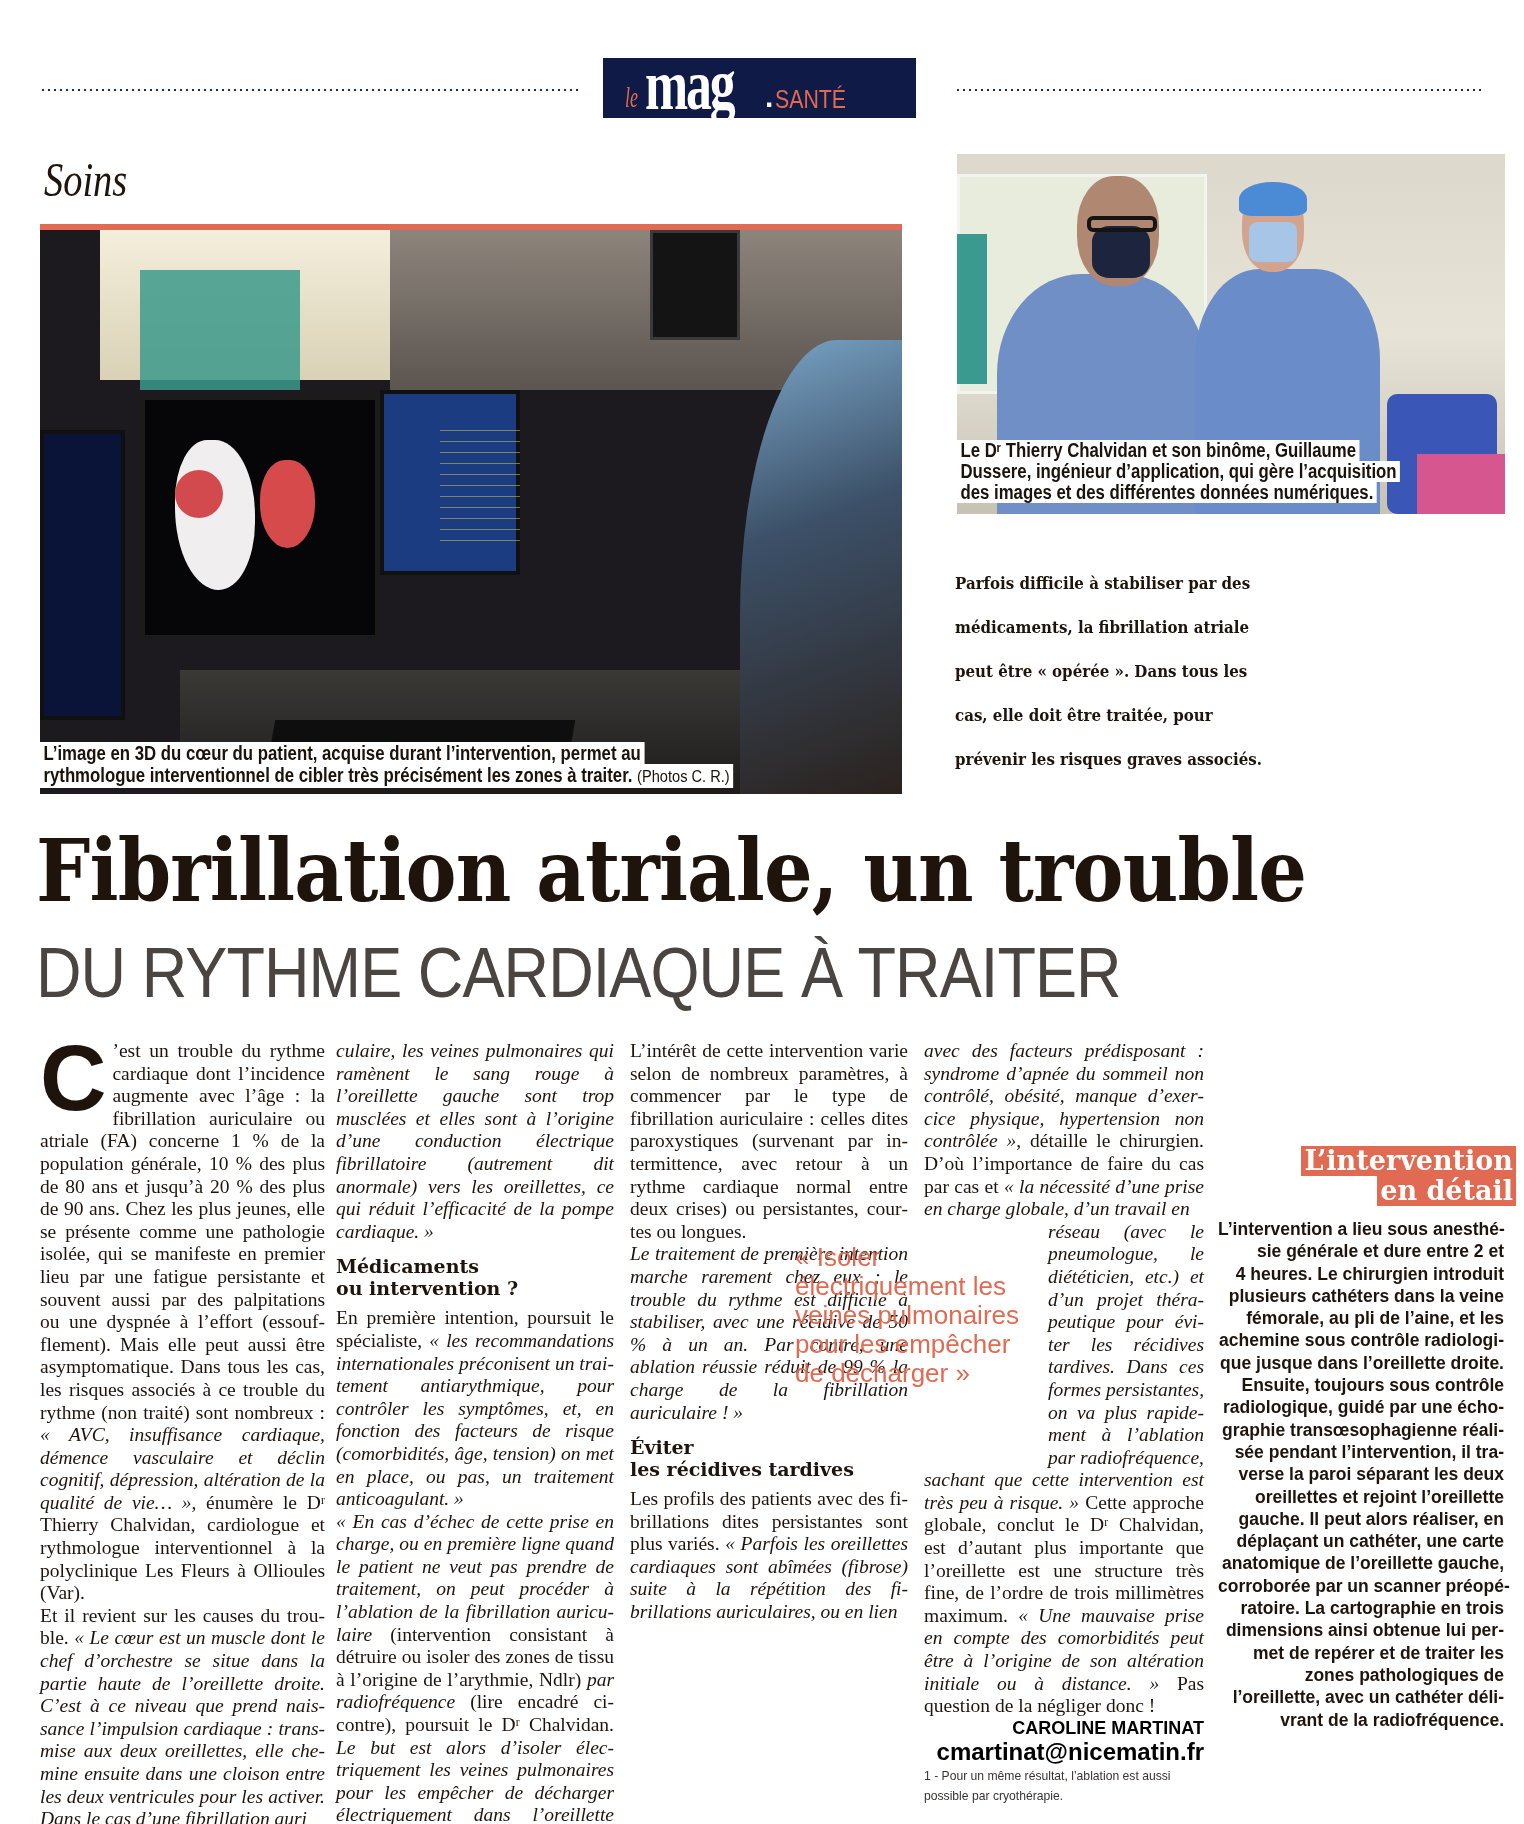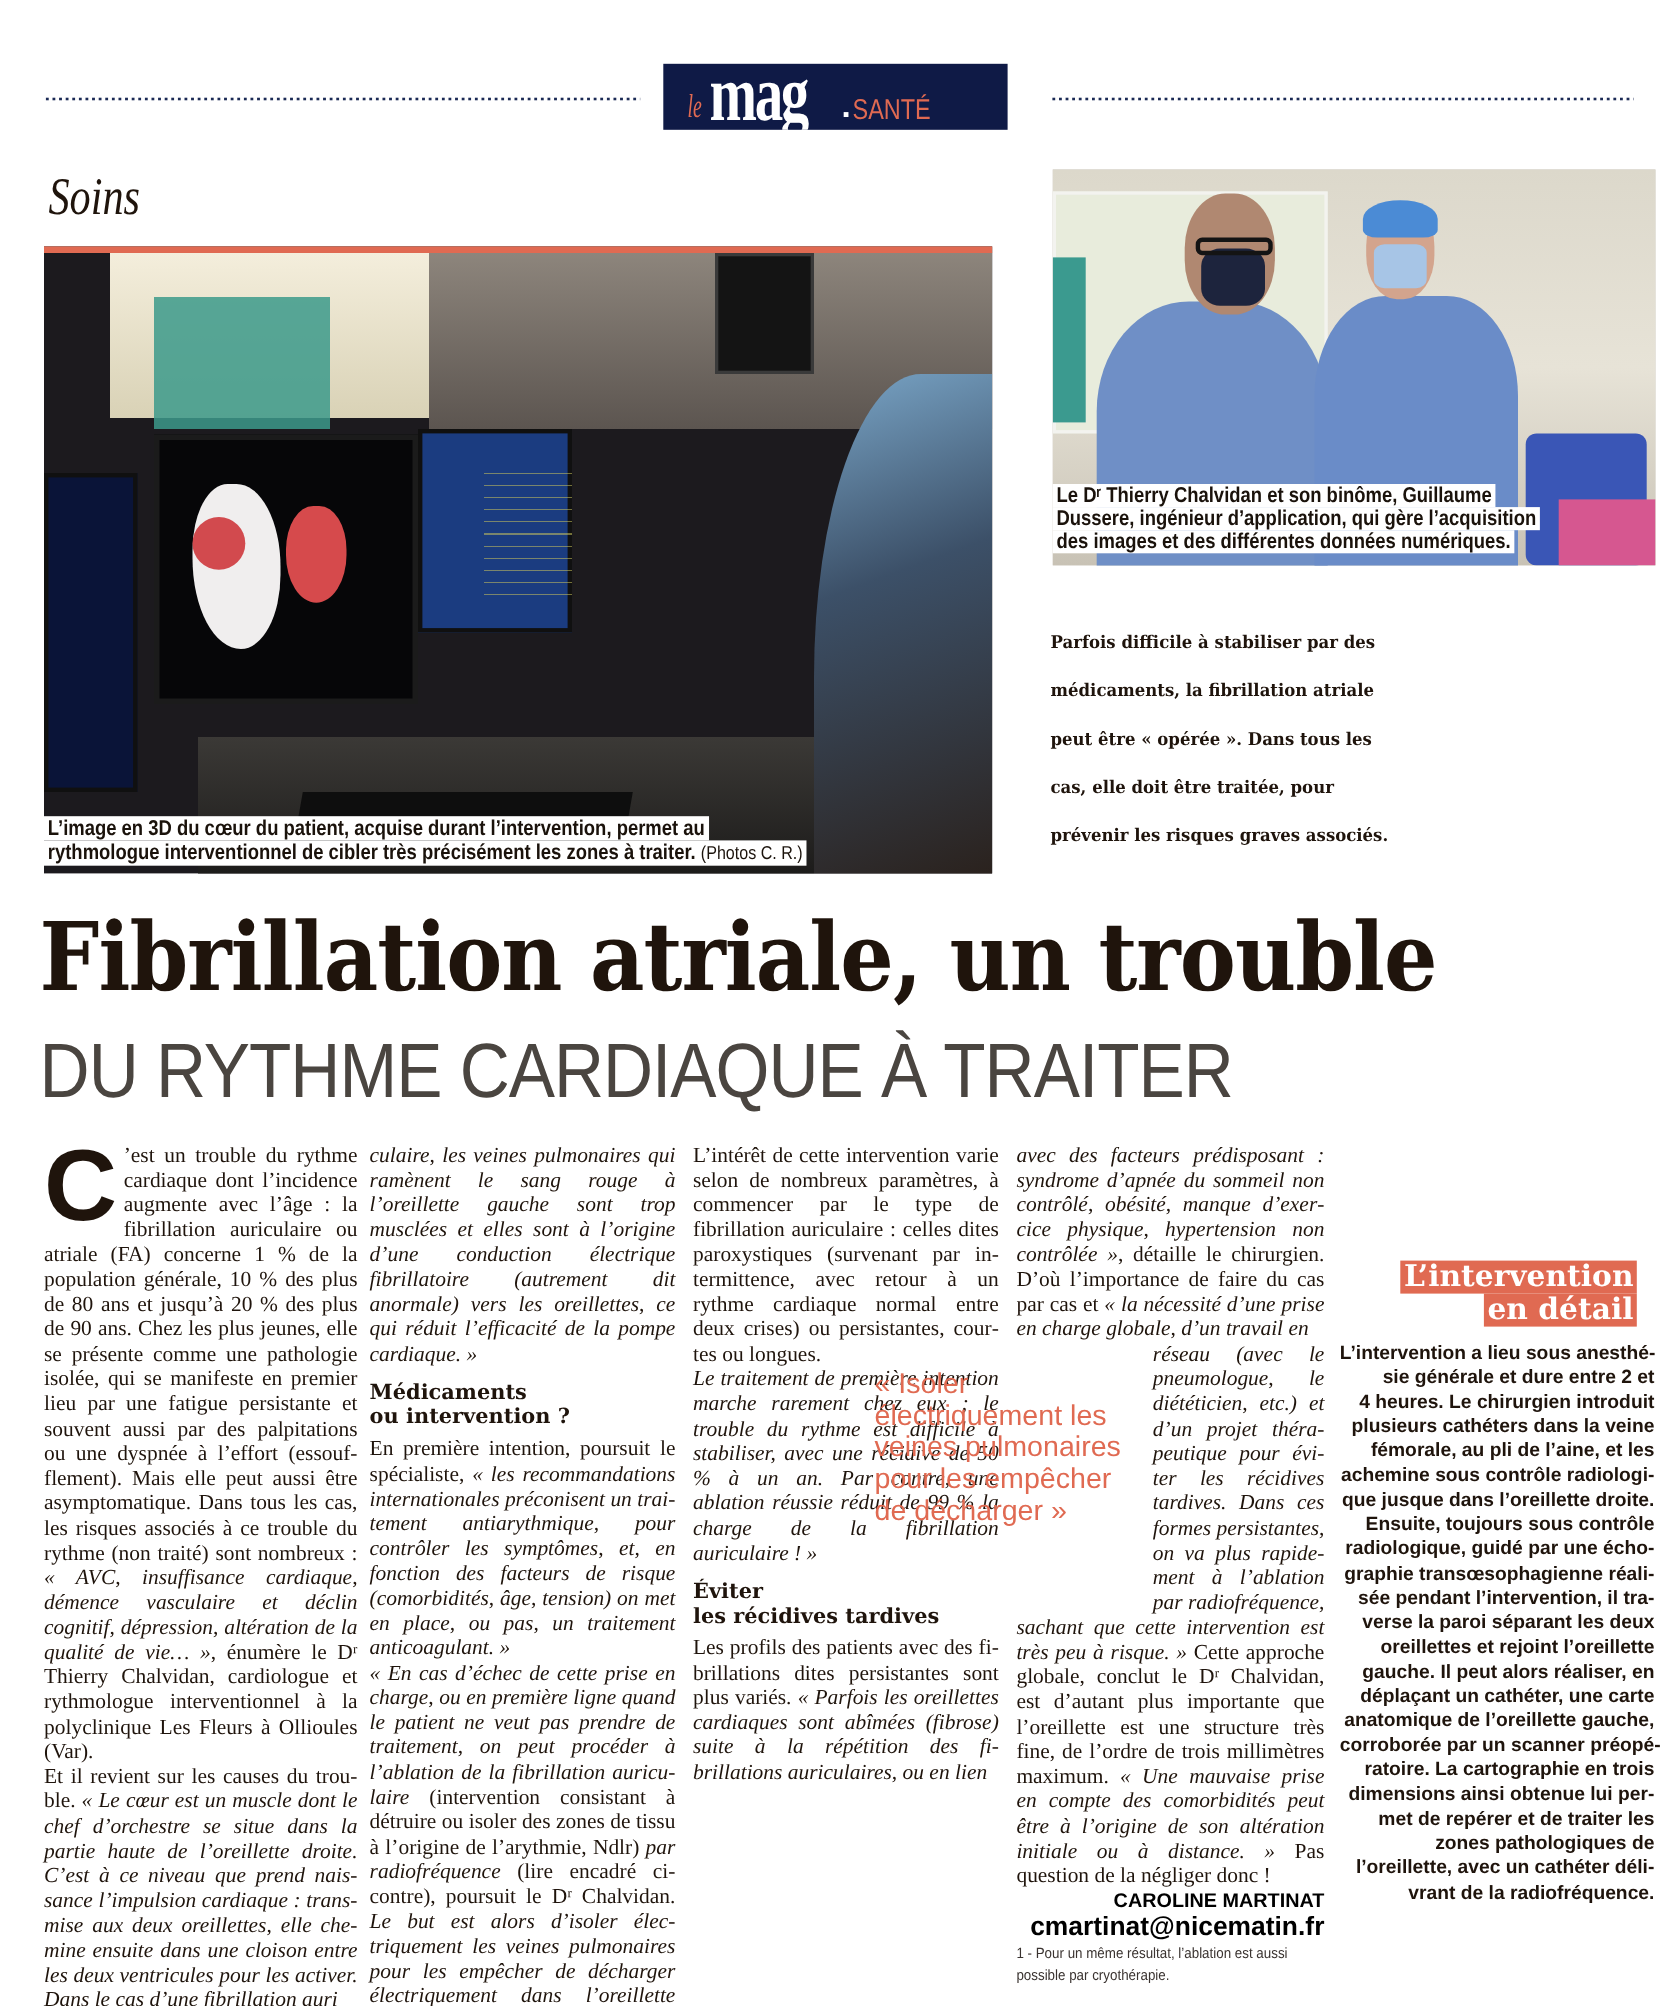--- a/index.html
+++ b/index.html
@@ -103,21 +103,21 @@
     .pullquote { position: absolute; left: 795px; top: 1243px; width: 230px; font-family: "Liberation Sans", sans-serif;
       color: #e06a52; font-size: 26px; line-height: 29px; }
     .byline { position: absolute; left: 924px; top: 1716px; width: 280px; text-align: right; font-family: "Liberation Sans", sans-serif;
       font-weight: bold; color: #000000; }
     .byline .name { font-size: 18px; line-height: 24px; }
     .byline .mail { font-size: 24px; line-height: 24px; }
     .footnote { position: absolute; left: 924px; top: 1766px; width: 280px; font-family: "Liberation Sans", sans-serif;
       font-size: 13.5px; line-height: 20px; color: #3a3330; transform: scaleX(0.9); transform-origin: left; }
 
     
-    .side-head { position: absolute; right: 36px; top: 1146px; }
+    .side-head { position: absolute; right: 8px; top: 1146px; }
     .side-head span { display: block; float: right; clear: right; background: #e06a52; color: #ffffff;
       font-family: "DejaVu Serif", serif; font-weight: bold; font-size: 27px; line-height: 30px; padding: 0 3px; }
     .side-body { position: absolute; left: 1218px; top: 1218px; width: 286px; text-align: right;
       font-family: "Liberation Sans", sans-serif; font-weight: bold; font-size: 17.5px; line-height: 22.3px; color: #1f140c; }
     .side-body span { display: block; white-space: nowrap; }
   </style>
 </head>
 <body>
 
 <div class="dots left"></div>

